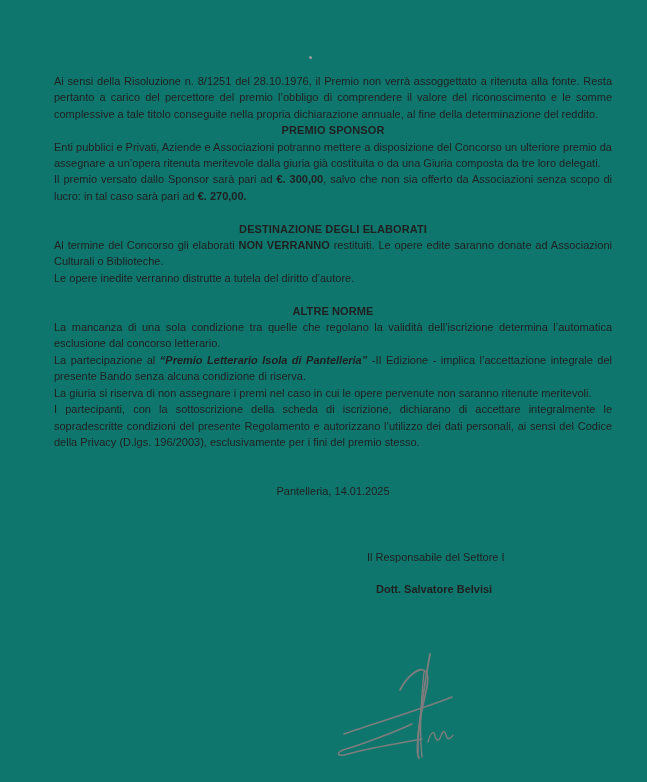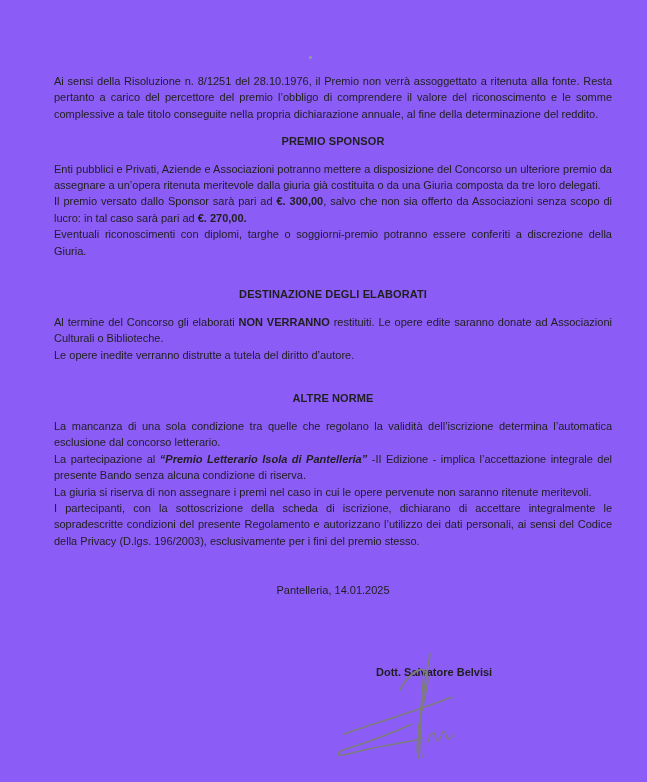--- a/index.html
+++ b/index.html
@@ -1,30 +1,30 @@
 <!DOCTYPE html>
 <html><head>
 <meta charset="utf-8">
 <style>
   html,body{margin:0;padding:0;background:#ffffff;}
   .page{
     position:relative;
     width:647px;height:782px;
-    background:#8b5cf6;
+    background:#0f766e;
     font-family:"Liberation Sans",sans-serif;
     color:#1f1f1f;
     overflow:hidden;
   }
   .content{
     position:absolute;
     left:54px;top:73px;width:558px;
     font-size:11px;line-height:16.4px;
   }
   .para{margin:0;text-align:justify;}
-  .heading{margin:11px;text-align:center;font-weight:bold;letter-spacing:.1px;}
+  .heading{margin:0;text-align:center;font-weight:bold;letter-spacing:.1px;}
   .spacer{height:16.4px;}
   .b{font-weight:bold;}
   .i{font-style:italic;}
   .dateline{text-align:center;}
   .sig-role{text-align:left;padding-left:313px;}
   .sig-name{text-align:left;padding-left:322px;font-weight:bold;}
   .stray-dot{
     position:absolute;left:309px;top:56px;
     width:3px;height:3px;border-radius:50%;
     background:#9a9a9a;
@@ -42,21 +42,20 @@
 <div class="page">
 
   <span class="stray-dot"></span>
 
   <div class="content">
     <div>
         <p class="para"><span>Ai sensi della Risoluzione n. 8/1251 del 28.10.1976, il Premio non verrà assoggettato a ritenuta alla fonte. Resta pertanto a carico del percettore del premio l’obbligo di comprendere il valore del riconoscimento e le somme complessive a tale titolo conseguite nella propria dichiarazione annuale, al fine della determinazione del reddito.</span></p>
         <p class="heading"><span>PREMIO SPONSOR</span></p>
         <p class="para"><span>Enti pubblici e Privati, Aziende e Associazioni potranno mettere a disposizione del Concorso un ulteriore premio da assegnare a un’opera ritenuta meritevole dalla giuria già costituita o da una Giuria composta da tre loro delegati.</span></p>
         <p class="para"><span>Il premio versato dallo Sponsor sarà pari ad </span><span class="b">€. 300,00</span><span>, salvo che non sia offerto da Associazioni senza scopo di lucro: in tal caso sarà pari ad </span><span class="b">€. 270,00.</span></p>
-        <p class="para"><span>Eventuali riconoscimenti con diplomi, targhe o soggiorni-premio potranno essere conferiti a discrezione della Giuria.</span></p>
         <div class="spacer"></div>
         <p class="heading"><span>DESTINAZIONE DEGLI ELABORATI</span></p>
         <p class="para"><span>Al termine del Concorso gli elaborati </span><span class="b">NON VERRANNO</span><span> restituiti. Le opere edite saranno donate ad Associazioni Culturali o Biblioteche.</span></p>
         <p class="para"><span>Le opere inedite verranno distrutte a tutela del diritto d’autore.</span></p>
         <div class="spacer"></div>
         <p class="heading"><span>ALTRE NORME</span></p>
         <p class="para"><span>La mancanza di una sola condizione tra quelle che regolano la validità dell’iscrizione determina l’automatica esclusione dal concorso letterario.</span></p>
         <p class="para"><span>La partecipazione al </span><span class="b i">“Premio Letterario Isola di Pantelleria”</span><span> -II Edizione -  implica l’accettazione integrale del presente Bando senza alcuna condizione di riserva.</span></p>
         <p class="para"><span>La giuria si riserva di non assegnare i premi nel caso in cui le opere pervenute non saranno ritenute meritevoli.</span></p>
         <p class="para"><span>I partecipanti, con la sottoscrizione della scheda di iscrizione, dichiarano di accettare integralmente le sopradescritte condizioni del presente Regolamento e autorizzano l’utilizzo dei dati personali, ai sensi del Codice della Privacy (D.lgs. 196/2003), esclusivamente per i fini del premio stesso.</span></p>
@@ -64,20 +63,21 @@
 
     <div class="spacer"></div>
     <div class="spacer"></div>
 
     <p class="para dateline">Pantelleria, 14.01.2025</p>
 
     <div class="spacer"></div>
     <div class="spacer"></div>
     <div class="spacer"></div>
 
+    <p class="para sig-role">Il Responsabile del Settore I</p>
 
     <div class="spacer"></div>
 
     <p class="para sig-name">Dott. Salvatore Belvisi</p>
   </div>
 
   <svg class="signature-svg" viewBox="0 0 135 125">
     <g stroke="#7d7d7d" stroke-width="1.8">
       <path d="M100,8 C96,30 90,68 88,94 C87,103 87,109 89,112"></path>
       <path d="M94,26 C91,55 89,85 92,111" stroke-width="1.4"></path>

